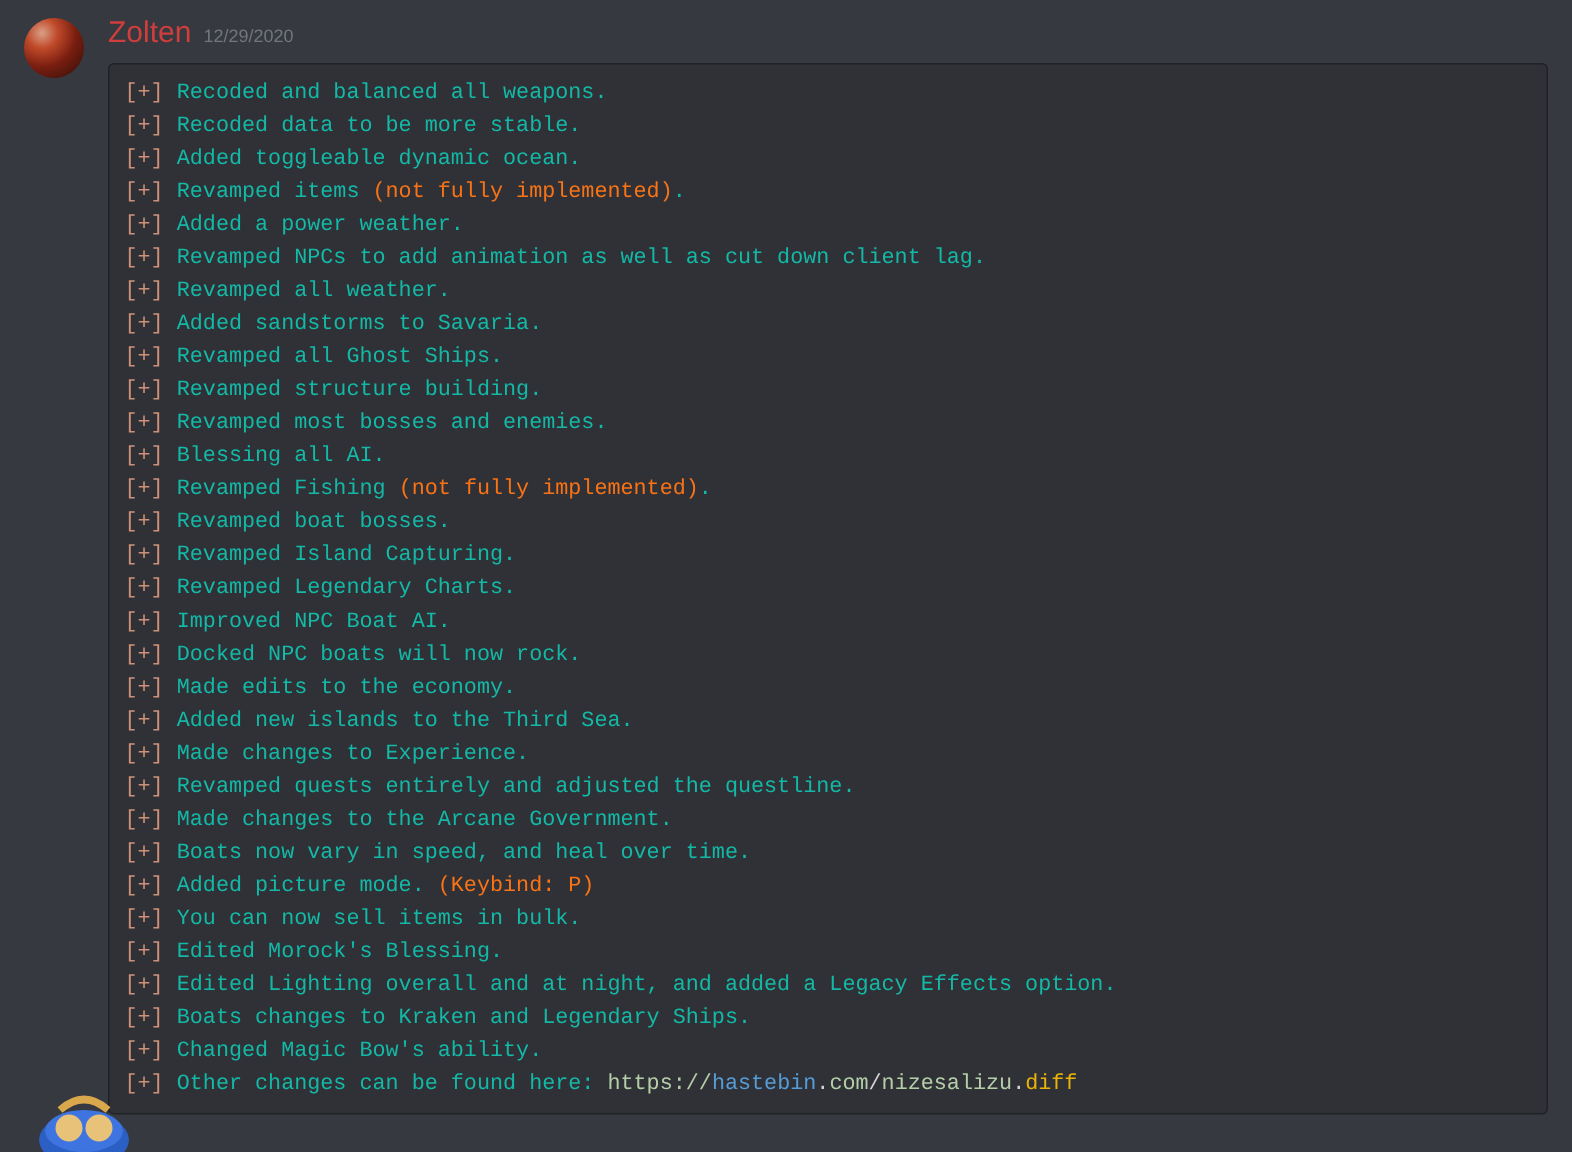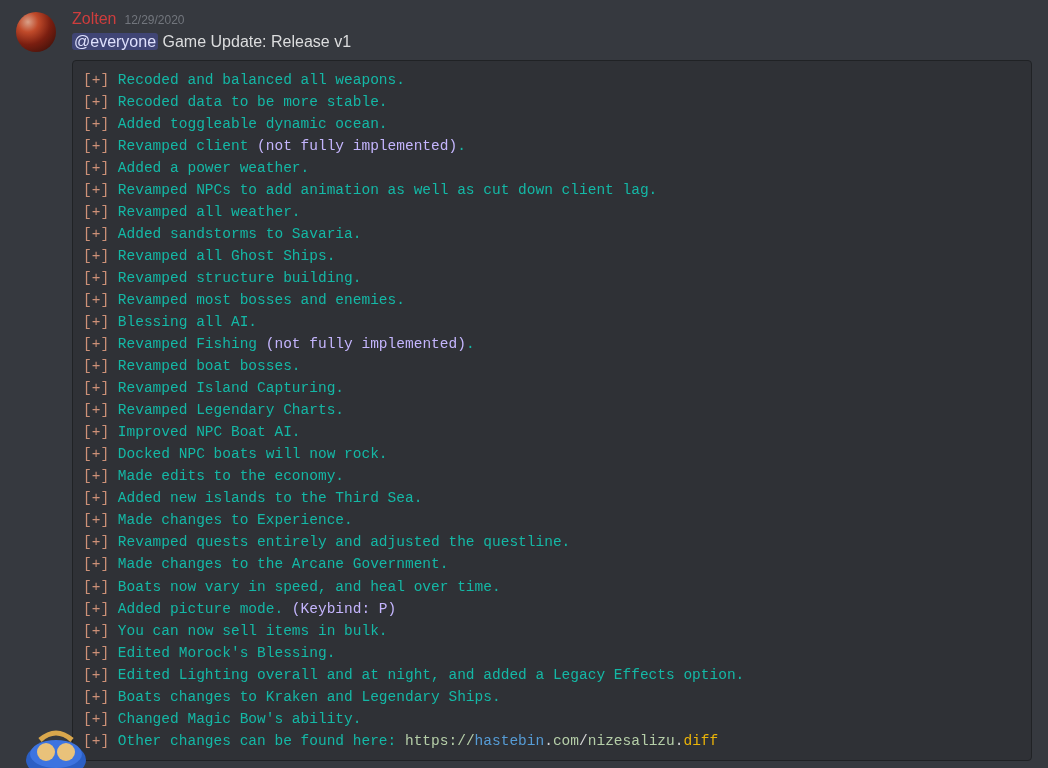--- a/index.html
+++ b/index.html
@@ -21,21 +21,21 @@
       border-radius: 50%;
       margin-right: 16px;
       margin-top: 4px;
       flex-shrink: 0;
       background: radial-gradient(circle at 30% 25%, #d9a088 0%, #c04a2a 25%, #7a1e10 55%, #2b0d08 100%);
       position: relative;
       overflow: hidden;
     }
     .message-content { flex: 1; min-width: 0; }
     .message-header { display: flex; align-items: baseline; line-height: 1.4; }
-    .username { color: #cf3d3d; font-size: 16px; font-weight: 500; margin-right: 8px; }
+    .username { color: #cf3d3d; font-size: 20px; font-weight: 500; margin-right: 8px; }
     .timestamp { color: #72767d; font-size: 12px; }
     .message-body { color: #dcddde; font-size: 16px; line-height: 1.4; margin-top: 1px; }
     .mention { color: #dee0fc; background: rgba(88,101,242,0.3); border-radius: 3px; padding: 0 2px; }
     .code-block {
       background: #2f3136;
       border: 1px solid #202225;
       border-radius: 4px;
       margin-top: 6px;
       padding: 8px 10px;
       font-family: Consolas, "Courier New", monospace;
@@ -46,48 +46,45 @@
     }
     .diff-line { color: #14b8a6; }
     .bracket { color: #ce9178; }
     .url-proto { color: #b5cea8; text-align: right; }
     .url-host { color: #569cd6; }
     .url-dot { color: #d4d4d4; }
     .url-tld { color: #b5cea8; }
     .url-slash { color: #d4d4d4; }
     .url-path { color: #b5cea8; }
     .url-ext { color: #eab308; }
-    .paren { color: #c4b5fd; }
+    .paren { color: #f97316; }
     .corner-deco {
       position: absolute;
       left: 20px;
       bottom: -12px;
       width: 72px;
       height: 50px;
       z-index: 5;
       pointer-events: none;
     }
   </style>
 </head>
 <body>
 
 <div class="message-container">
   <div class="avatar"></div>
   <div class="message-content">
     <div class="message-header">
       <span class="username">Zolten</span>
       <span class="timestamp">12/29/2020</span>
     </div>
-    <div class="message-body">
-      <span class="mention">@everyone</span><span> Game Update: Release v1</span>
-    </div>
     <div class="code-block" id="codeblock"><span class="bracket">[+]</span> <span class="diff-line">Recoded and balanced all weapons.</span>
 <span class="bracket">[+]</span> <span class="diff-line">Recoded data to be more stable.</span>
 <span class="bracket">[+]</span> <span class="diff-line">Added toggleable dynamic ocean.</span>
-<span class="bracket">[+]</span> <span class="diff-line">Revamped client </span><span class="paren">(not fully implemented)</span><span class="diff-line">.</span>
+<span class="bracket">[+]</span> <span class="diff-line">Revamped items </span><span class="paren">(not fully implemented)</span><span class="diff-line">.</span>
 <span class="bracket">[+]</span> <span class="diff-line">Added a power weather.</span>
 <span class="bracket">[+]</span> <span class="diff-line">Revamped NPCs to add animation as well as cut down client lag.</span>
 <span class="bracket">[+]</span> <span class="diff-line">Revamped all weather.</span>
 <span class="bracket">[+]</span> <span class="diff-line">Added sandstorms to Savaria.</span>
 <span class="bracket">[+]</span> <span class="diff-line">Revamped all Ghost Ships.</span>
 <span class="bracket">[+]</span> <span class="diff-line">Revamped structure building.</span>
 <span class="bracket">[+]</span> <span class="diff-line">Revamped most bosses and enemies.</span>
 <span class="bracket">[+]</span> <span class="diff-line">Blessing all AI.</span>
 <span class="bracket">[+]</span> <span class="diff-line">Revamped Fishing </span><span class="paren">(not fully implemented)</span><span class="diff-line">.</span>
 <span class="bracket">[+]</span> <span class="diff-line">Revamped boat bosses.</span>

